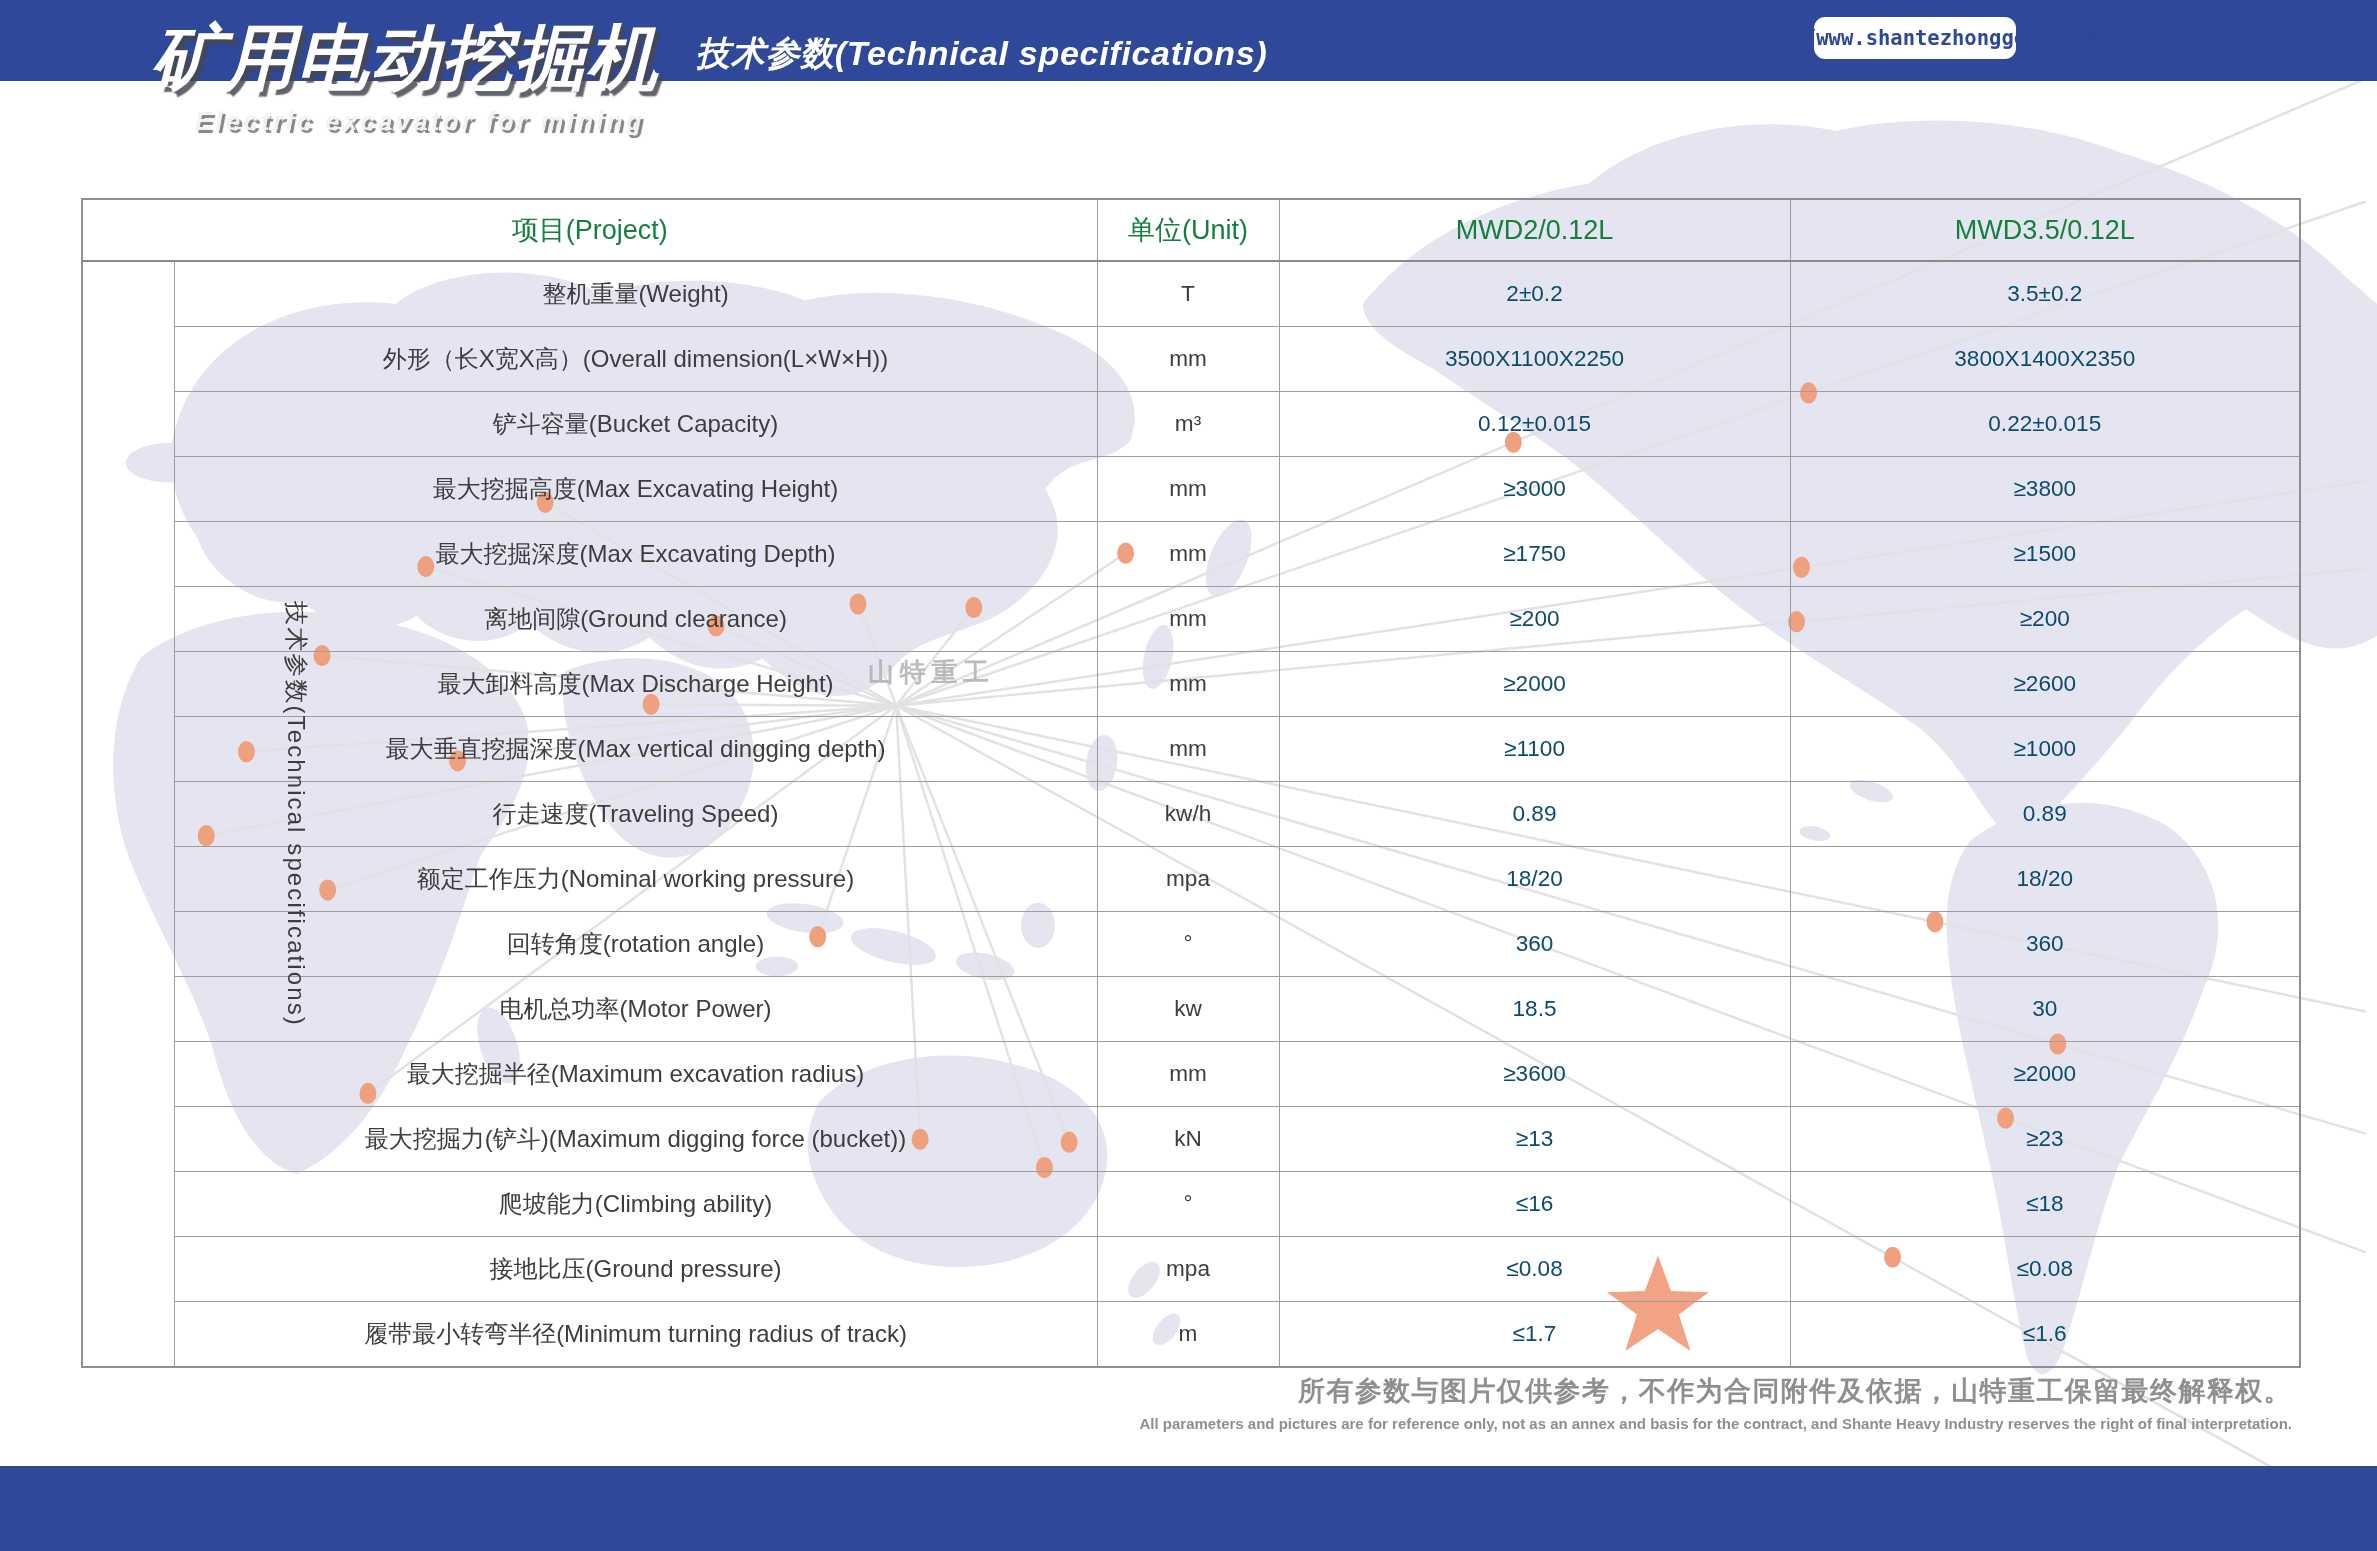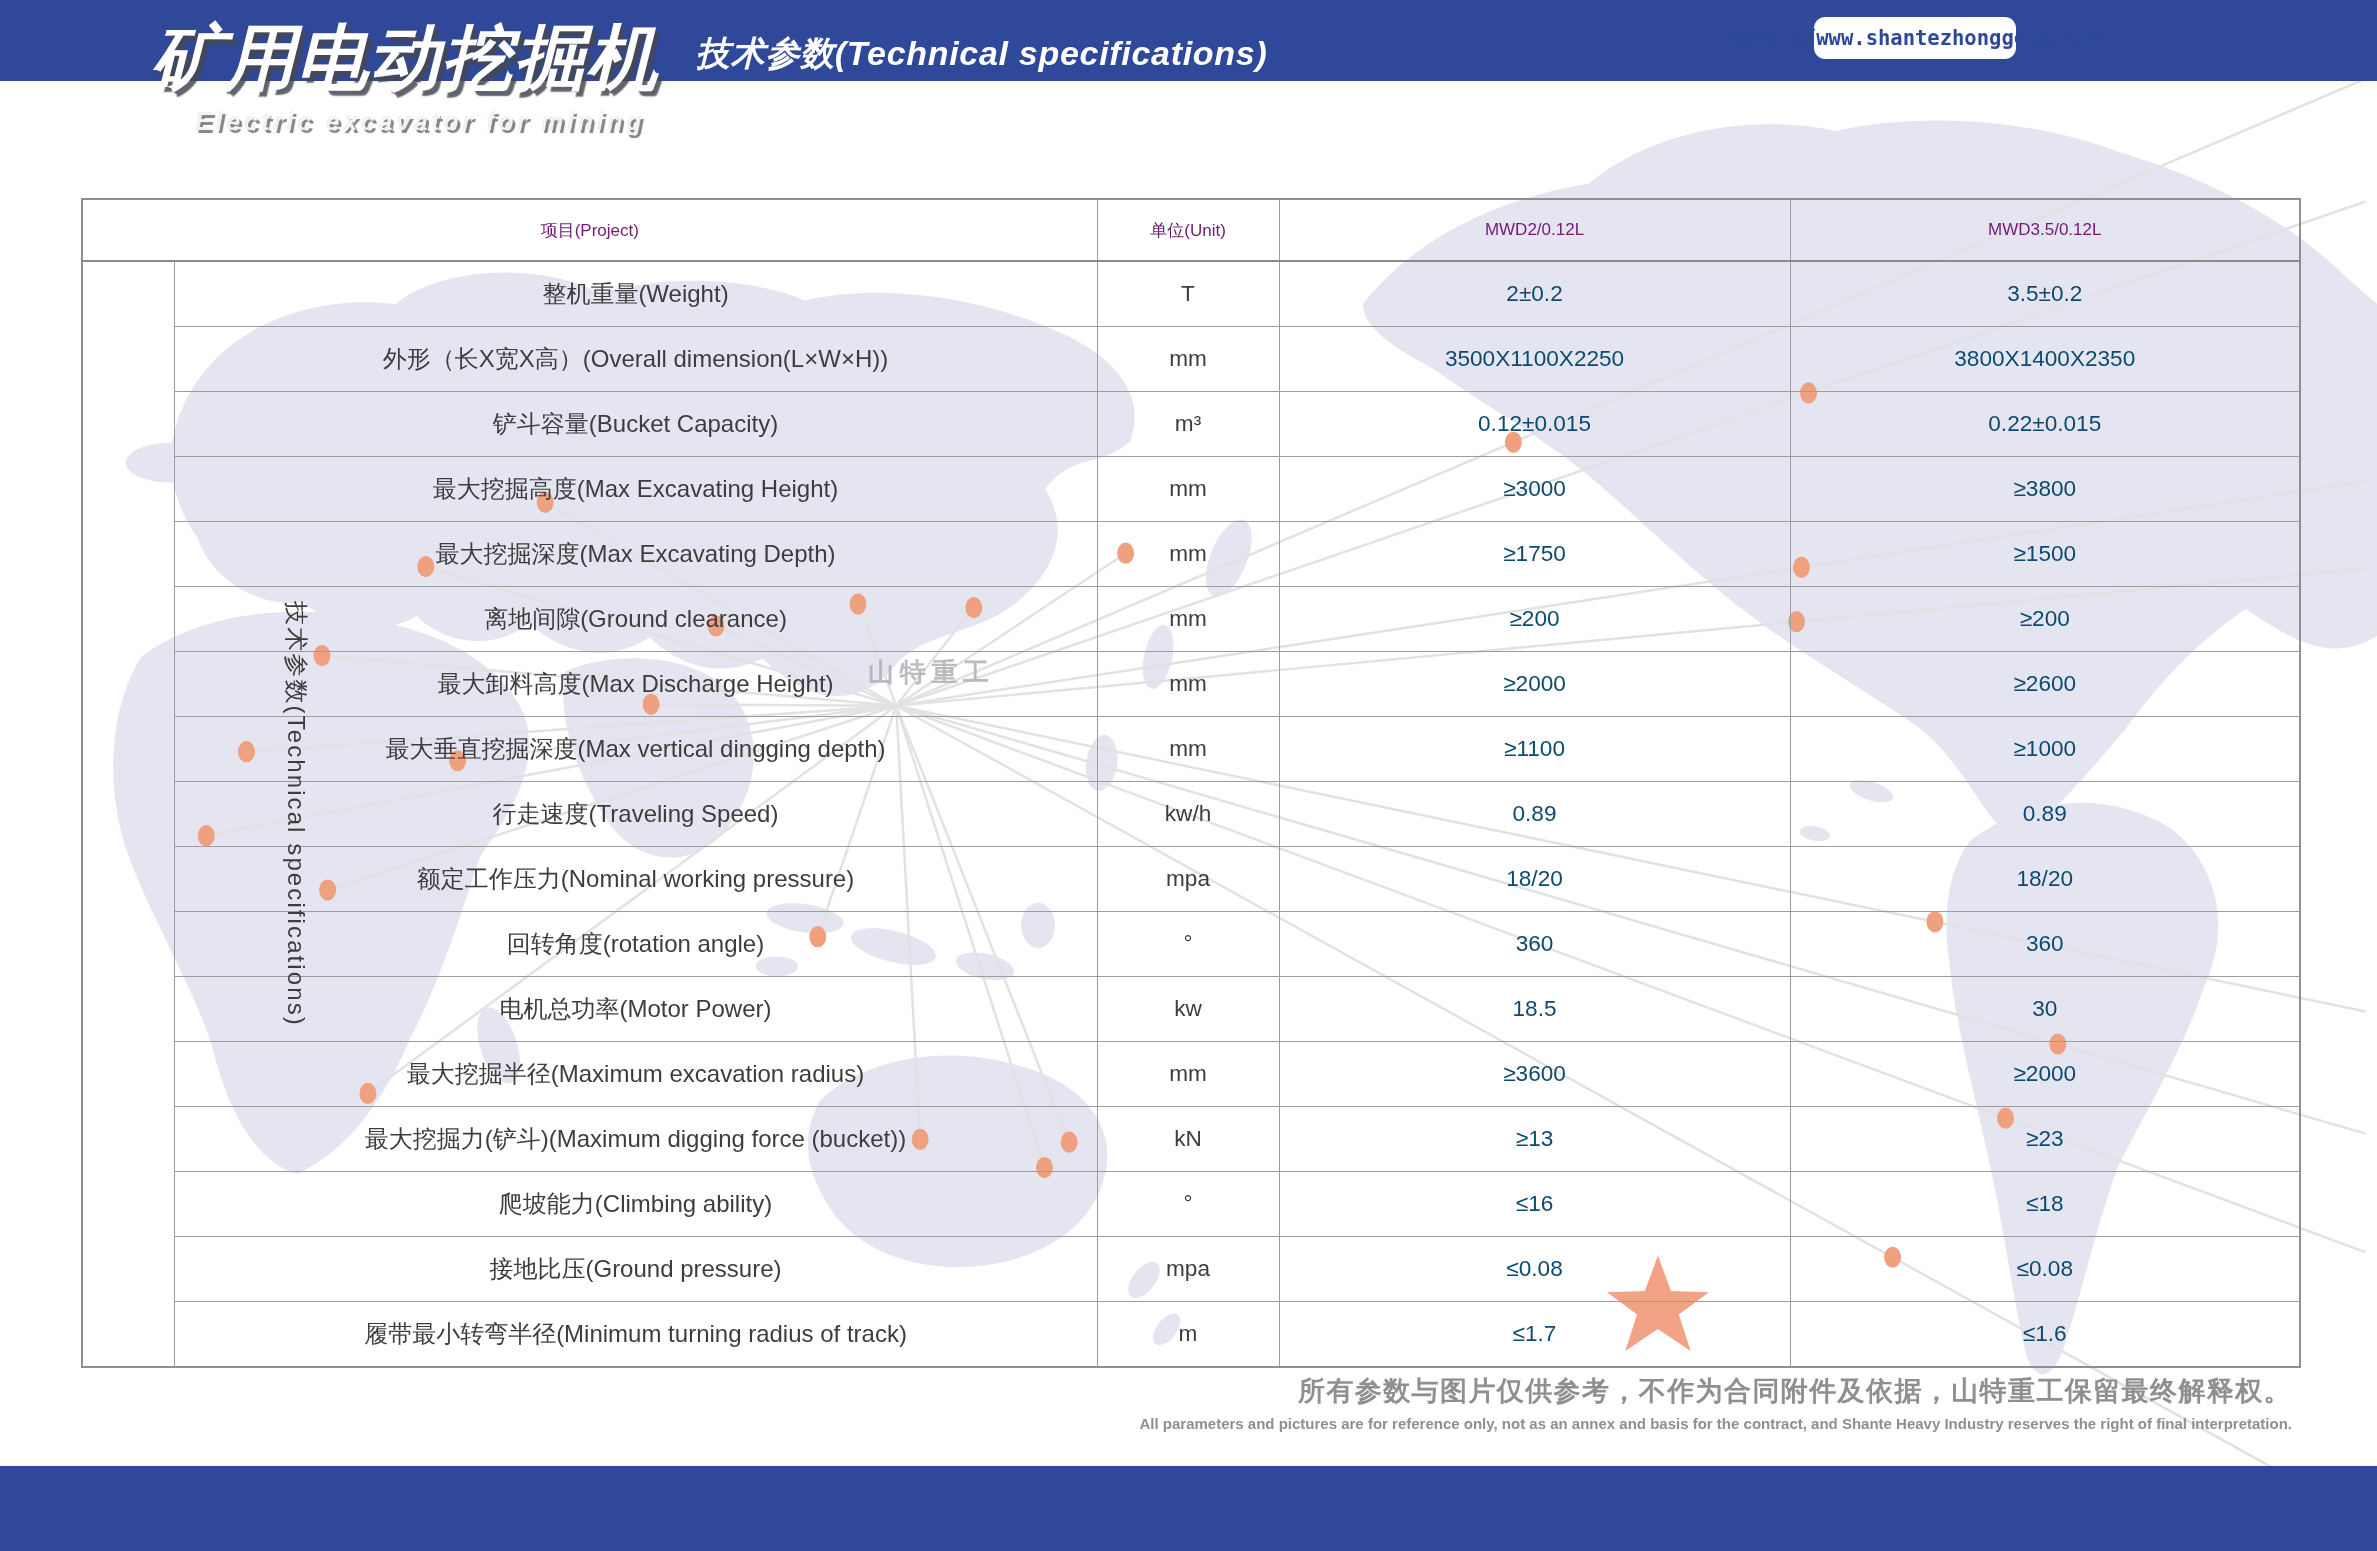--- a/index.html
+++ b/index.html
@@ -42,21 +42,21 @@
   }
   
   table.spec{
     position:absolute;left:81px;top:198px;width:2218px;border-collapse:collapse;table-layout:fixed;
     background:transparent;border:2.1px solid #8f8f8f;
   }
   table.spec th,table.spec td{
     border:1.4px solid #9d9d9d;text-align:center;vertical-align:middle;padding:0;
     background:transparent;font-weight:normal;
   }
-  table.spec thead th{height:60px;font-size:17px;color:#701a75;border-bottom:2.8px solid #8a8a8a;}
+  table.spec thead th{height:60px;font-size:27px;color:#15803d;border-bottom:2.8px solid #8a8a8a;}
   table.spec tbody td{height:64px;}
   td.proj{font-size:24px;color:#3d3d3d;}
   td.unit{font-size:22.6px;color:#3d3d3d;}
   td.val{font-size:22.6px;color:#0c4a6e;}
   td.vcell{width:92px;}
   .vtext{
     display:inline-block;transform:rotate(90deg);white-space:nowrap;
     font-size:24px;letter-spacing:2.1px;color:#3d3d3d;
   }
   

